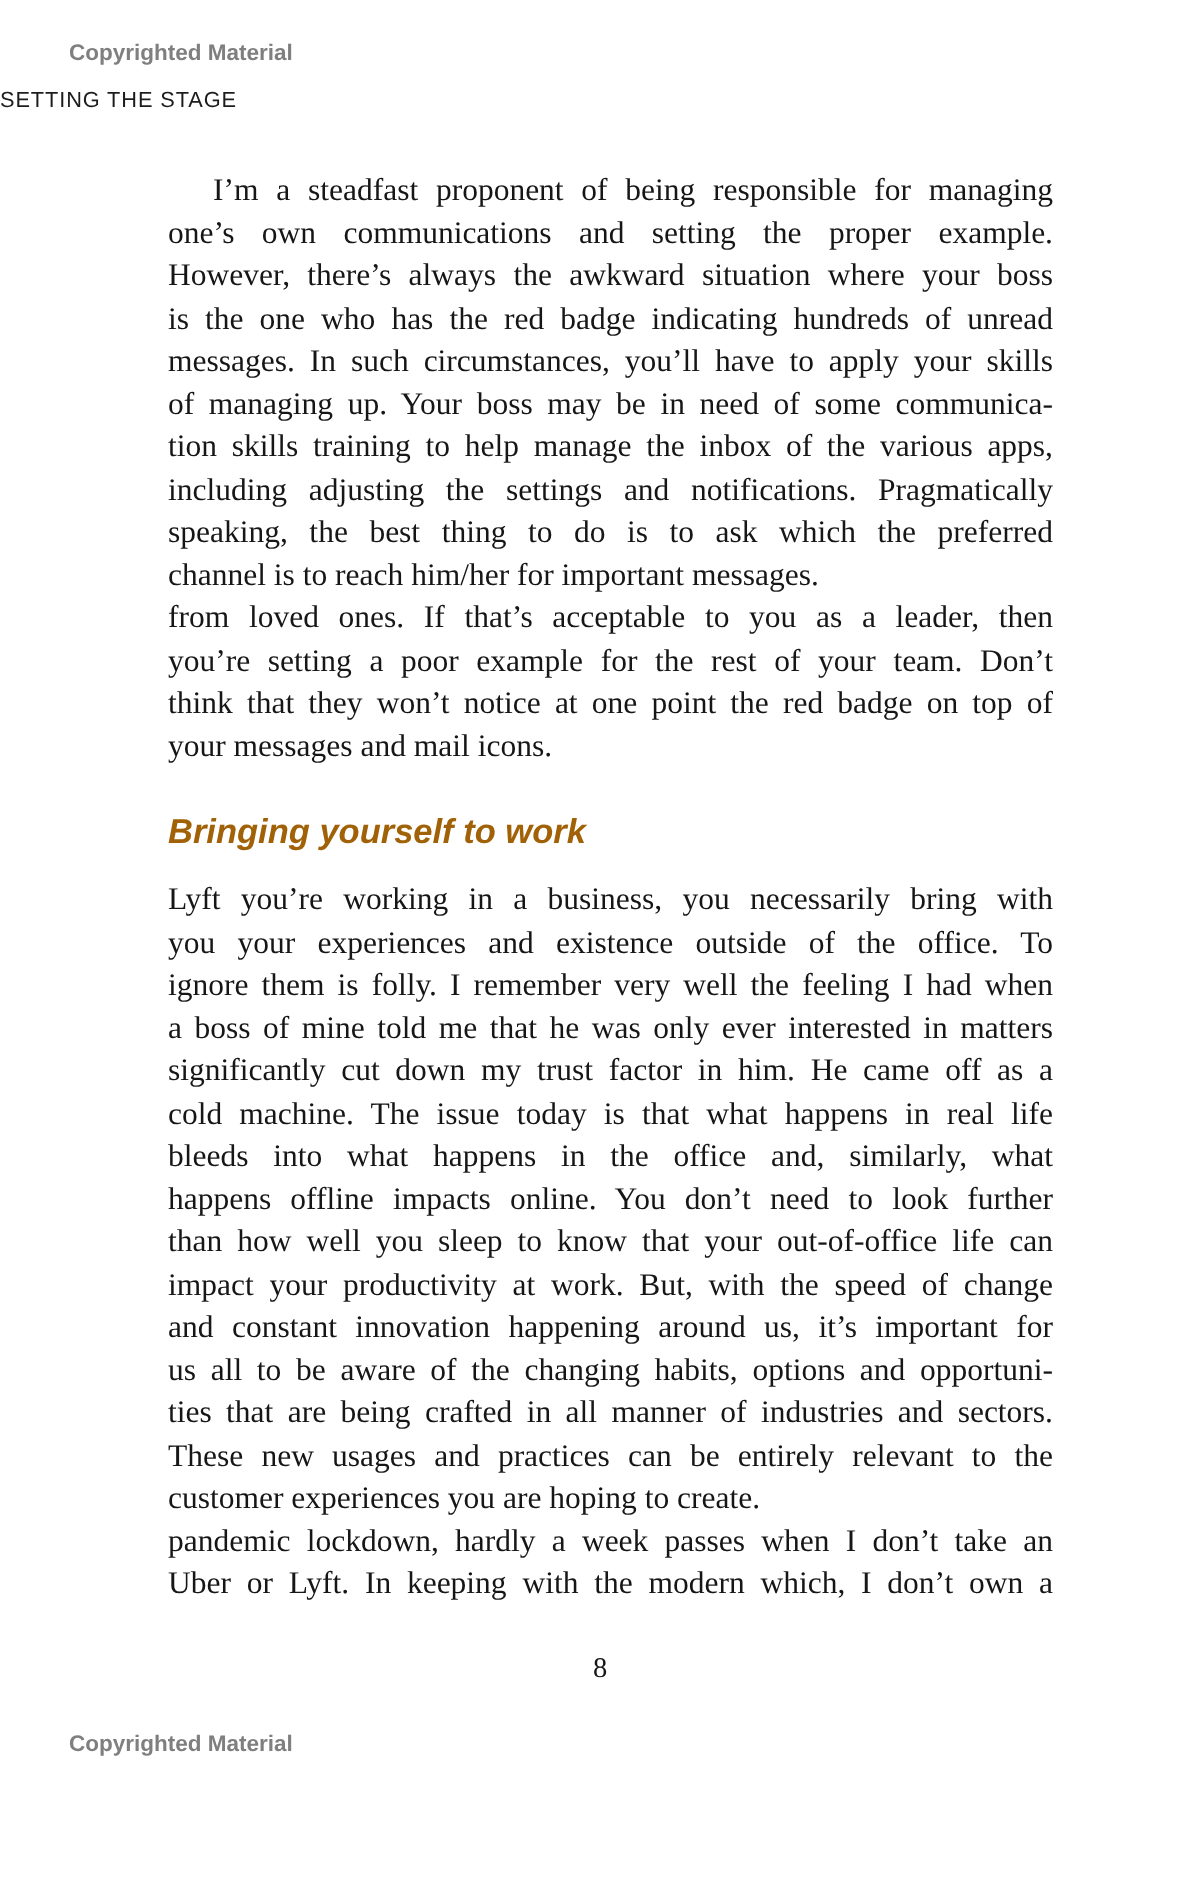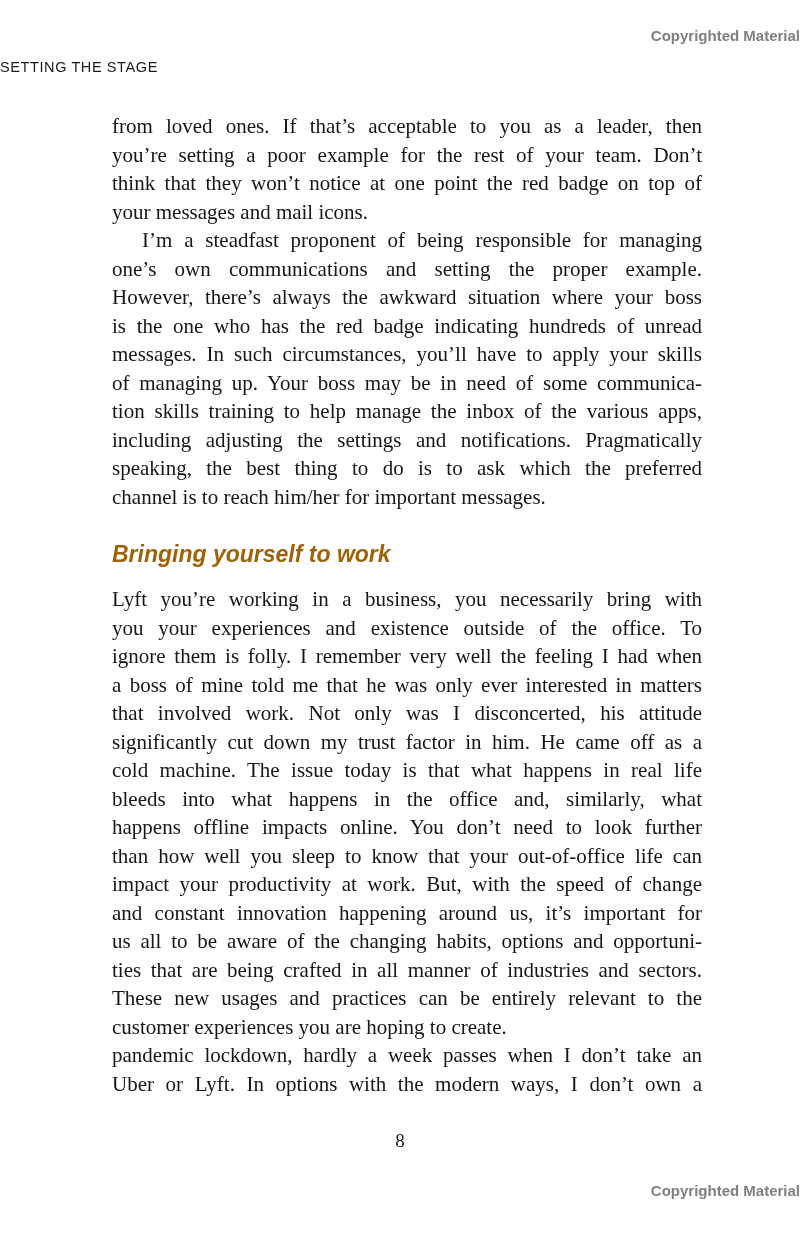--- a/index.html
+++ b/index.html
@@ -6,26 +6,27 @@
   .page {
     position: relative;
     width: 800px;
     height: 1252px;
     background: #ffffff;
     font-family: "Liberation Serif", serif;
     color: #161616;
     overflow: hidden;
   }
   .copyright {
-    text-align: right;
+    text-align: left;
     font-family: "Liberation Sans", sans-serif;
     font-weight: 600;
     font-size: 15px;
     line-height: 18px;
     color: #7f7f7f;
+    margin-left: 46px;
   }
   .copyright.top { padding-top: 27px; }
   .copyright.bottom { margin-top: 30px; }
   .running-head {
     text-align: left;
     font-family: "Liberation Sans", sans-serif;
     font-weight: 400;
     font-size: 14.5px;
     line-height: 17px;
     letter-spacing: 0.6px;
@@ -66,56 +67,55 @@
   }
 </style>
 </head>
 <body>
 
 <div class="page">
   <div class="copyright top">Copyrighted Material</div>
   <div class="running-head">SETTING THE STAGE</div>
   <div class="text-col">
       <div class="paragraph">
-        <div class="line">from loved ones. If that’s acceptable to you as a leader, then</div>
-        <div class="line">you’re setting a poor example for the rest of your team. Don’t</div>
-        <div class="line">think that they won’t notice at one point the red badge on top of</div>
-        <div class="line last">your messages and mail icons.</div>
-      </div>
-      <div class="paragraph">
         <div class="line indent">I’m a steadfast proponent of being responsible for managing</div>
         <div class="line">one’s own communications and setting the proper example.</div>
         <div class="line">However, there’s always the awkward situation where your boss</div>
         <div class="line">is the one who has the red badge indicating hundreds of unread</div>
         <div class="line">messages. In such circumstances, you’ll have to apply your skills</div>
         <div class="line">of managing up. Your boss may be in need of some communica-</div>
         <div class="line">tion skills training to help manage the inbox of the various apps,</div>
         <div class="line">including adjusting the settings and notifications. Pragmatically</div>
         <div class="line">speaking, the best thing to do is to ask which the preferred</div>
         <div class="line last">channel is to reach him/her for important messages.</div>
       </div>
+      <div class="paragraph">
+        <div class="line">from loved ones. If that’s acceptable to you as a leader, then</div>
+        <div class="line">you’re setting a poor example for the rest of your team. Don’t</div>
+        <div class="line">think that they won’t notice at one point the red badge on top of</div>
+        <div class="line last">your messages and mail icons.</div>
+      </div>
       <h2 class="section-heading">Bringing yourself to work</h2>
       <div class="paragraph">
         <div class="line">Lyft you’re working in a business, you necessarily bring with</div>
         <div class="line">you your experiences and existence outside of the office. To</div>
         <div class="line">ignore them is folly. I remember very well the feeling I had when</div>
         <div class="line">a boss of mine told me that he was only ever interested in matters</div>
-        <div class="line">that involved work. Not only was I disconcerted, his attitude</div>
         <div class="line">significantly cut down my trust factor in him. He came off as a</div>
         <div class="line">cold machine. The issue today is that what happens in real life</div>
         <div class="line">bleeds into what happens in the office and, similarly, what</div>
         <div class="line">happens offline impacts online. You don’t need to look further</div>
         <div class="line">than how well you sleep to know that your out-of-office life can</div>
         <div class="line">impact your productivity at work. But, with the speed of change</div>
         <div class="line">and constant innovation happening around us, it’s important for</div>
         <div class="line">us all to be aware of the changing habits, options and opportuni-</div>
         <div class="line">ties that are being crafted in all manner of industries and sectors.</div>
         <div class="line">These new usages and practices can be entirely relevant to the</div>
         <div class="line last">customer experiences you are hoping to create.</div>
       </div>
       <div class="paragraph">
         <div class="line">pandemic lockdown, hardly a week passes when I don’t take an</div>
-        <div class="line">Uber or Lyft. In options with the modern ways, I don’t own a</div>
+        <div class="line">Uber or Lyft. In keeping with the modern which, I don’t own a</div>
       </div>
     </div>
   <div class="page-number">8</div>
   <div class="copyright bottom">Copyrighted Material</div>
 </div>
 
 </body></html>

